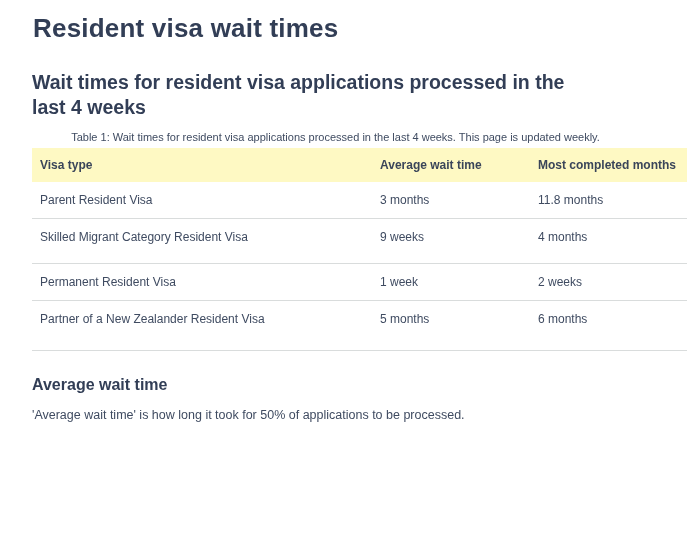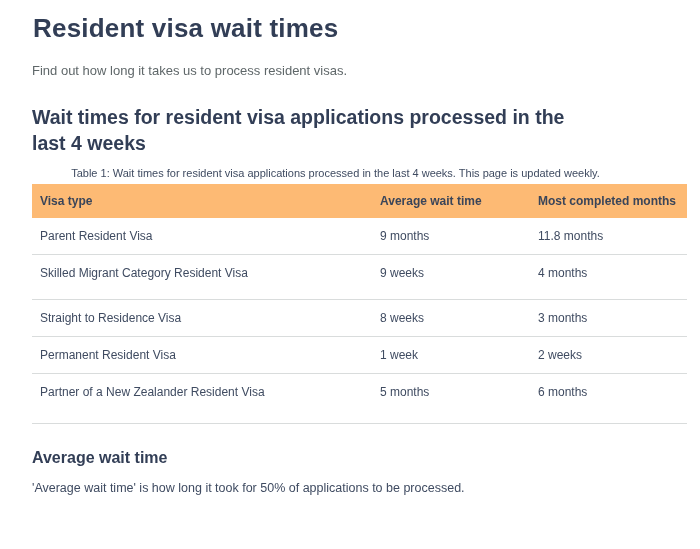--- a/index.html
+++ b/index.html
@@ -47,21 +47,21 @@
     color: #3f4b61;
     text-align: center;
     white-space: nowrap;
   }
   table.wait-times {
     border-collapse: collapse;
     width: 607px;
     table-layout: fixed;
   }
   table.wait-times th {
-    background: #fdba74;
+    background: #fef9c3;
     text-align: left;
     font-size: 12px;
     font-weight: bold;
     color: #3a4559;
     padding: 10px 8px;
   }
   table.wait-times th:nth-child(1),
   table.wait-times td:nth-child(1) { width: 324px; }
   table.wait-times th:nth-child(2),
   table.wait-times td:nth-child(2) { width: 142px; }
@@ -90,50 +90,44 @@
     color: #3f4b61;
   }
 </style>
 </head>
 <body>
 
 <div class="page">
 
   <h1 class="page-title">Resident visa wait times</h1>
 
-  <p class="intro">Find out how long it takes us to process resident visas.</p>
 
   <h2 class="section-heading">Wait times for resident visa applications processed in the
 last 4 weeks</h2>
 
   <div class="table-caption">Table 1: Wait times for resident visa applications processed in the last 4 weeks. This page is updated weekly.</div>
 
   <table class="wait-times">
     <thead>
       <tr>
         <th>Visa type</th>
         <th>Average wait time</th>
         <th>Most completed months</th>
       </tr>
     </thead>
     <tbody>
       <tr>
         <td>Parent Resident Visa</td>
-        <td>9 months</td>
+        <td>3 months</td>
         <td>11.8 months</td>
       </tr>
       <tr class="group-end">
         <td>Skilled Migrant Category Resident Visa</td>
         <td>9 weeks</td>
         <td>4 months</td>
-      </tr>
-      <tr>
-        <td>Straight to Residence Visa</td>
-        <td>8 weeks</td>
-        <td>3 months</td>
       </tr>
       <tr>
         <td>Permanent Resident Visa</td>
         <td>1 week</td>
         <td>2 weeks</td>
       </tr>
       <tr class="table-end">
         <td>Partner of a New Zealander Resident Visa</td>
         <td>5 months</td>
         <td>6 months</td>

